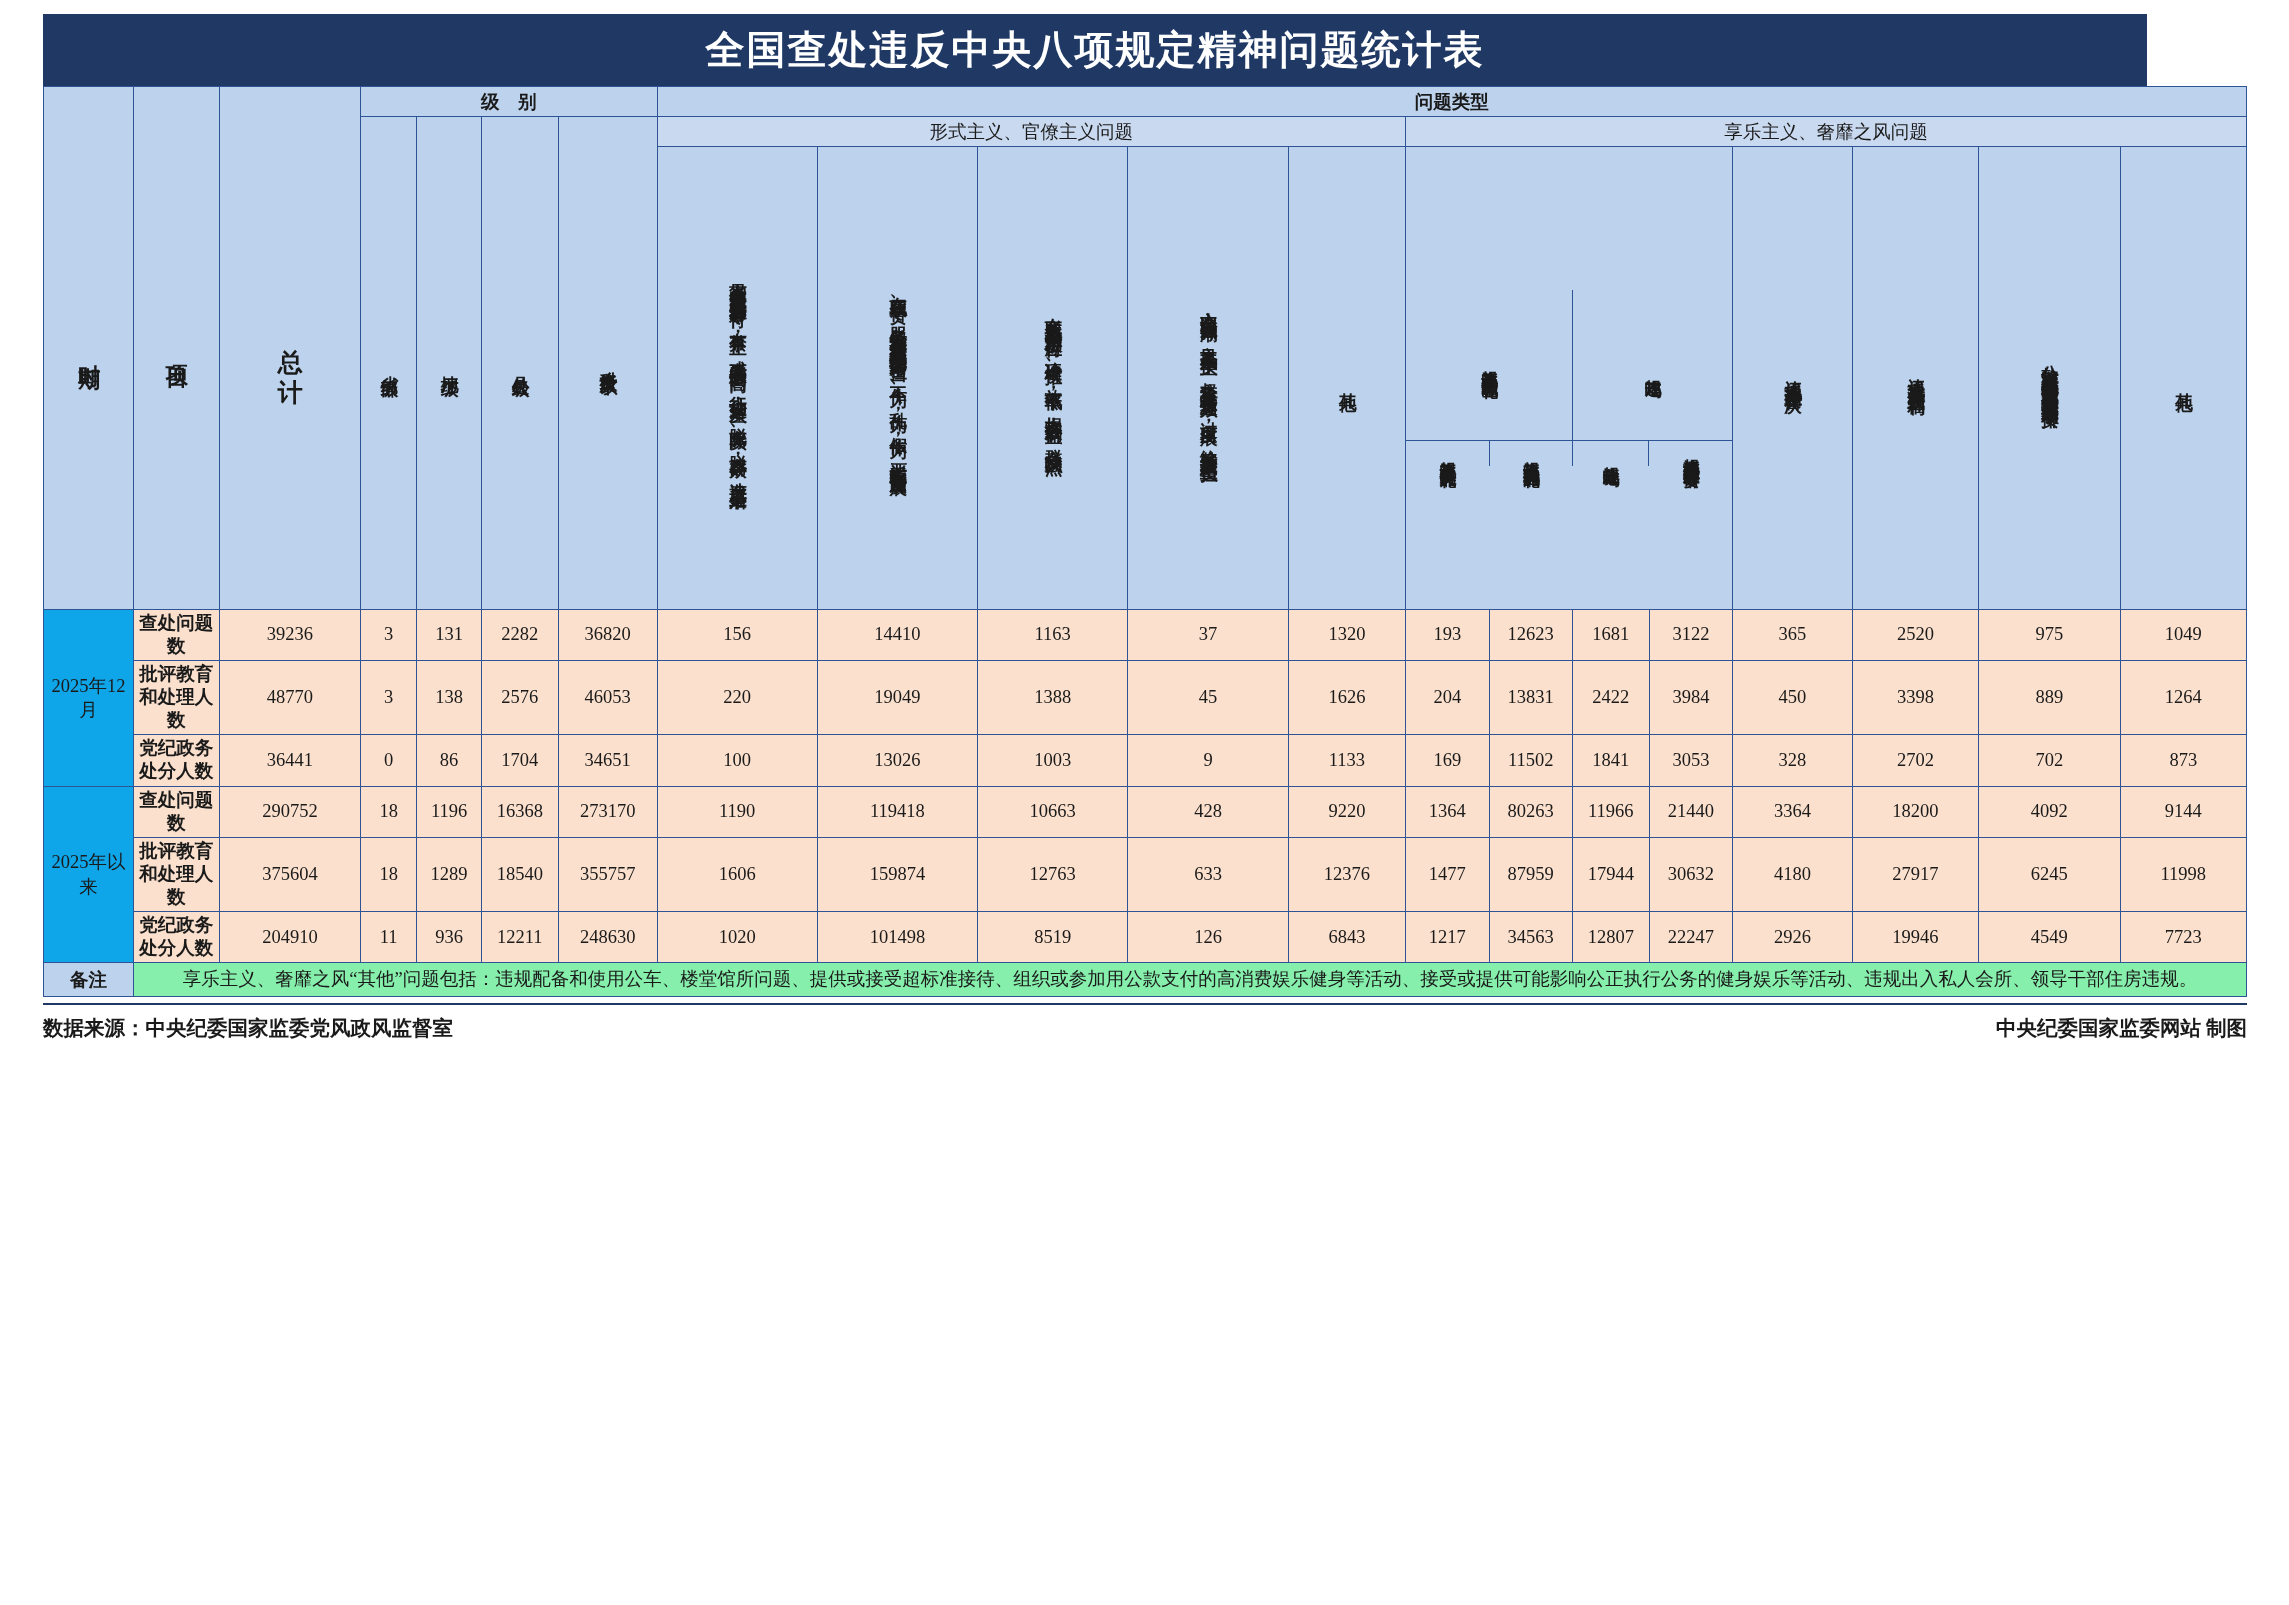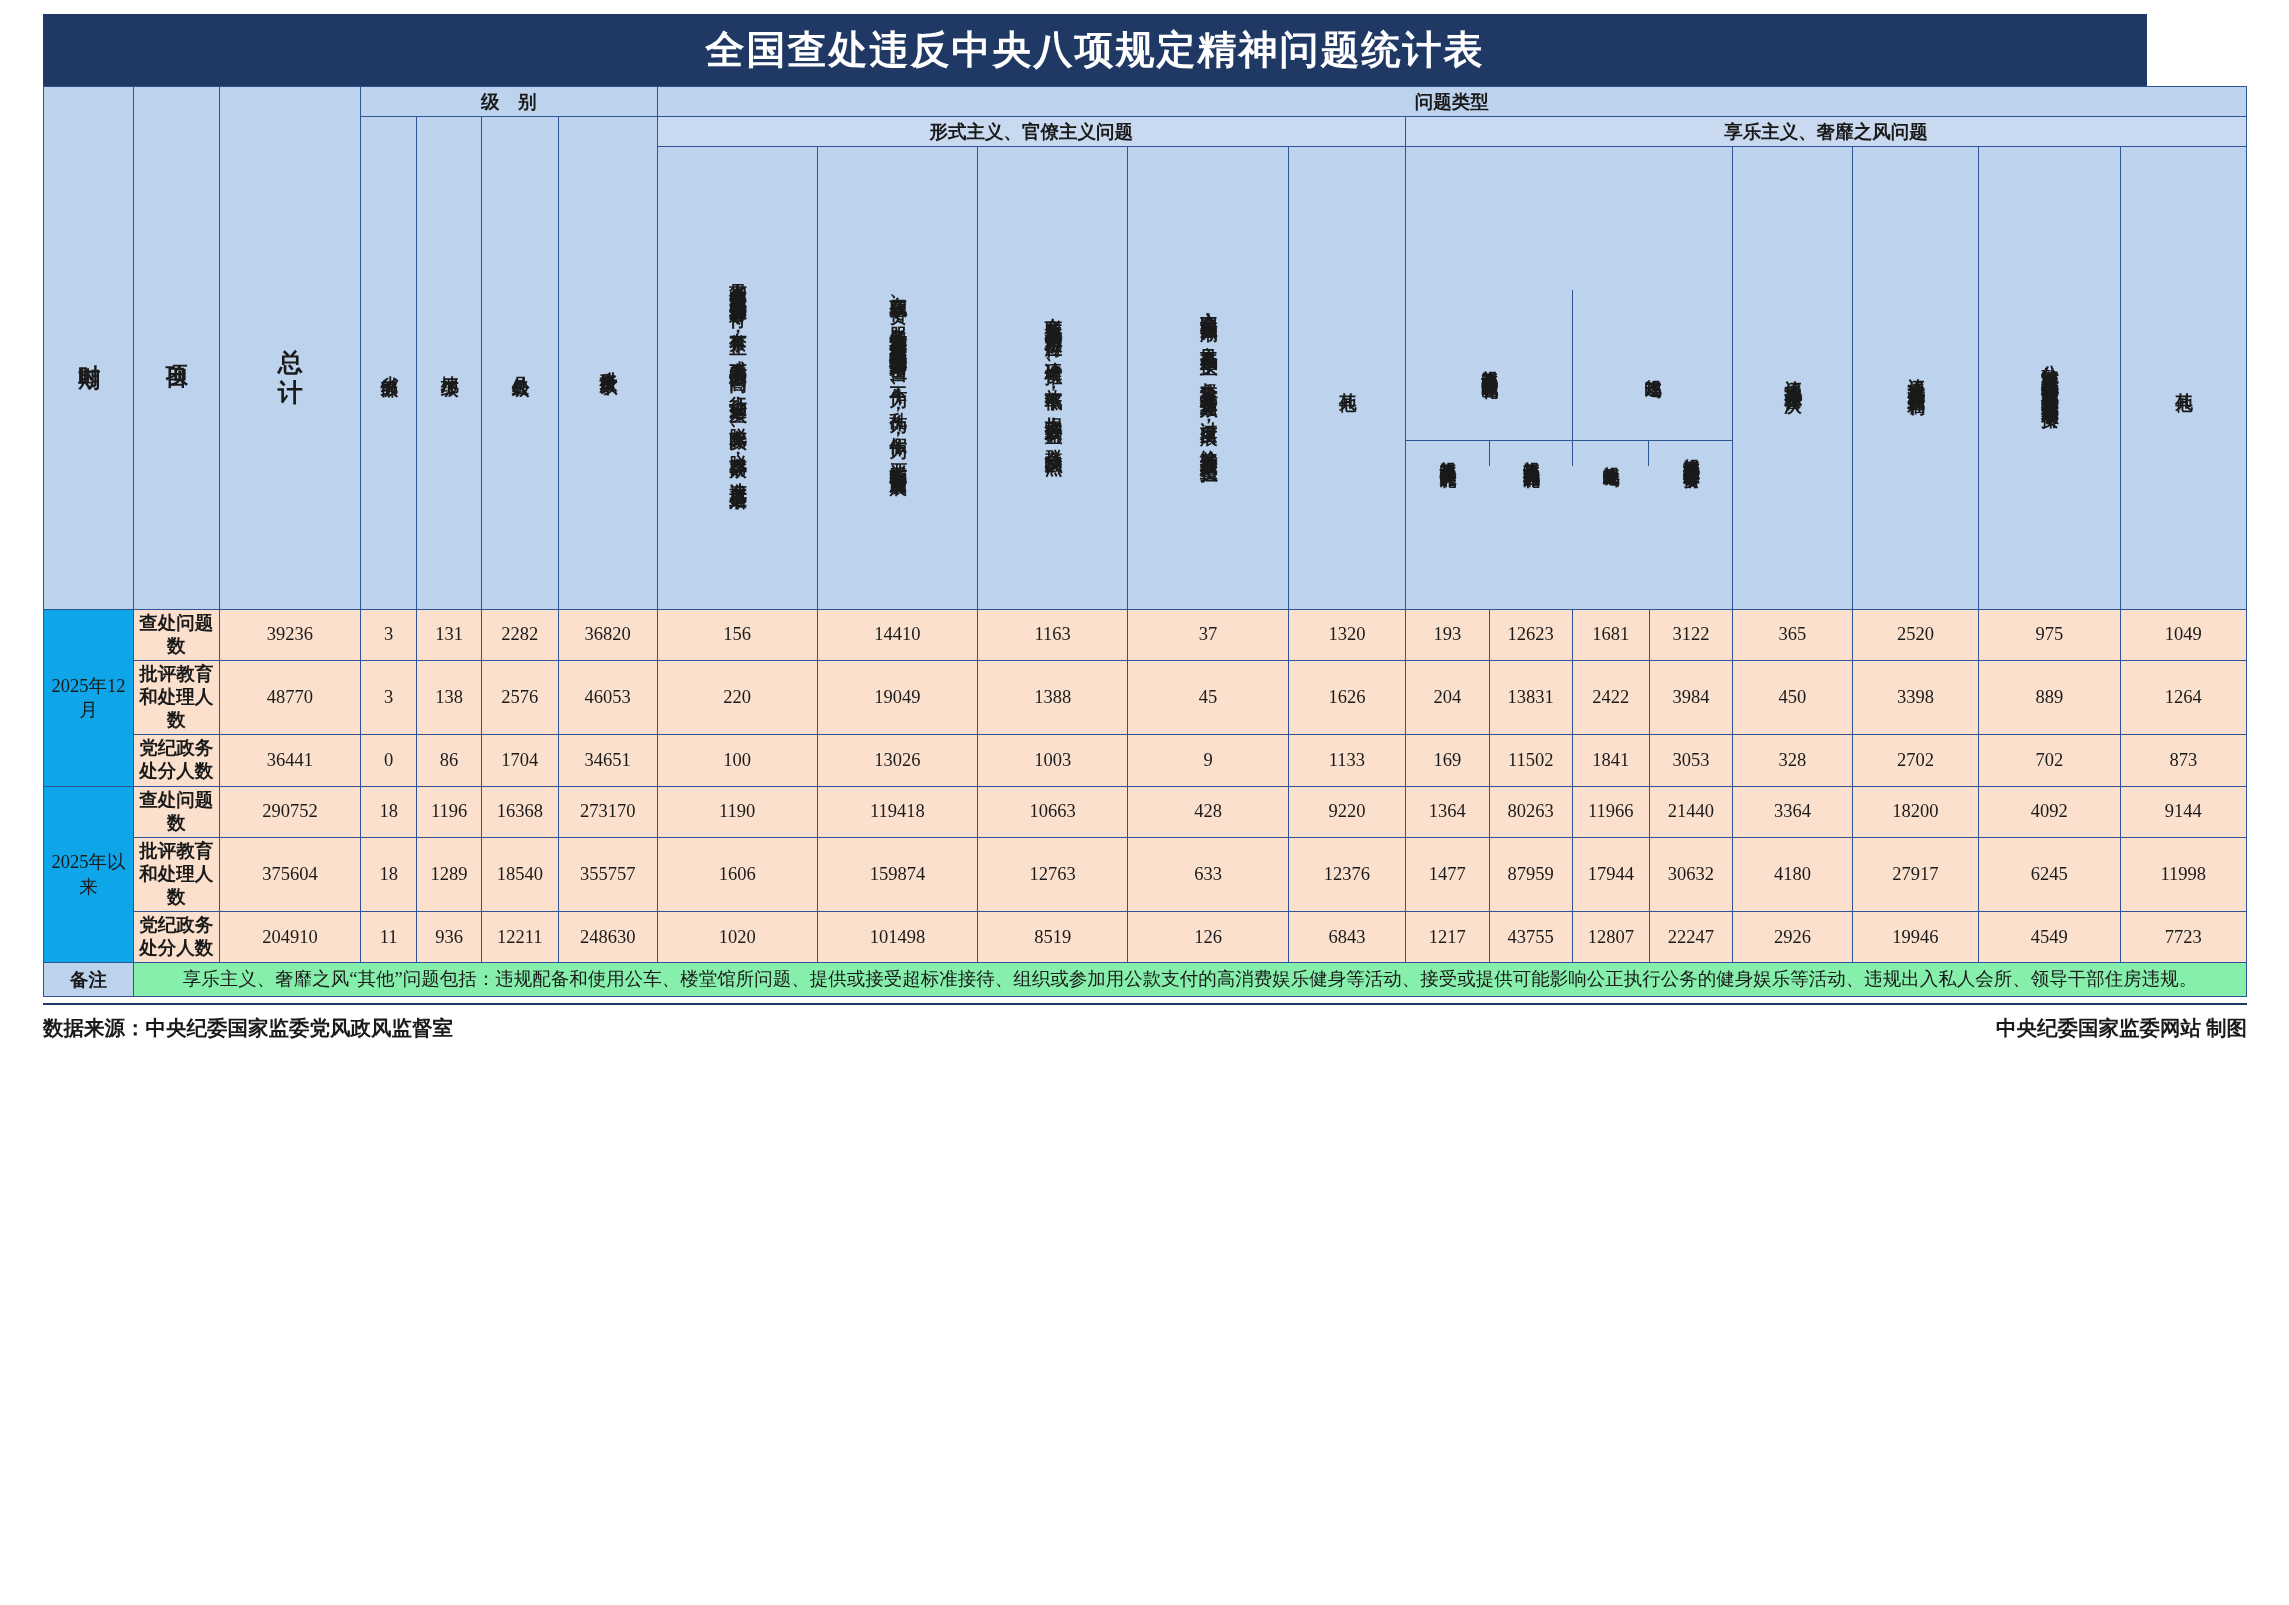--- a/index.html
+++ b/index.html
@@ -38,21 +38,21 @@
   }
   table.main td, table.main th{
     border:1px solid #2f5496;
     text-align:center;
     vertical-align:middle;
     font-size:18.5px;
     padding:2px 1px;
     font-family:"Liberation Serif","DejaVu Serif",serif;
   }
   .hdr{ background:#bdd2ec; font-weight:bold; }
-  .hdr2{ background:#c9d9ef; font-weight:bold; }
+  .hdr2{ background:#c9d9ef; font-weight:normal; }
   .hdr3{ background:#bdd2ec; font-weight:bold; }
   .vlabel{
     writing-mode:vertical-rl;
     text-orientation:upright;
     letter-spacing:2.9px;
     line-height:1.35;
     margin:0 auto;
     white-space:normal;
     display:inline-block;
     max-height:322px;
@@ -348,21 +348,21 @@
       <td class="num">11</td>
       <td class="num">936</td>
       <td class="num">12211</td>
       <td class="num">248630</td>
       <td class="num">1020</td>
       <td class="num">101498</td>
       <td class="num">8519</td>
       <td class="num">126</td>
       <td class="num">6843</td>
       <td class="num">1217</td>
-      <td class="num">43755</td>
+      <td class="num">34563</td>
       <td class="num">12807</td>
       <td class="num">22247</td>
       <td class="num">2926</td>
       <td class="num">19946</td>
       <td class="num">4549</td>
       <td class="num">7723</td>
     </tr>
 
     <tr>
       <td class="remark-label">备注</td>

